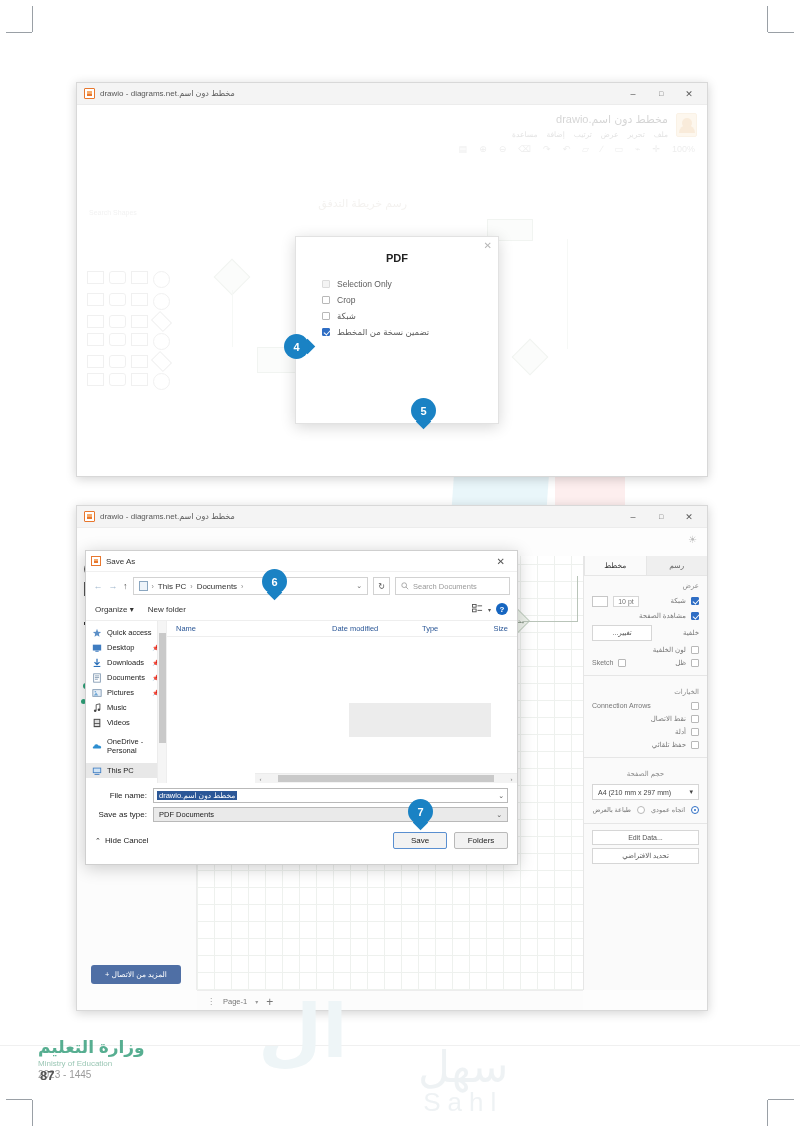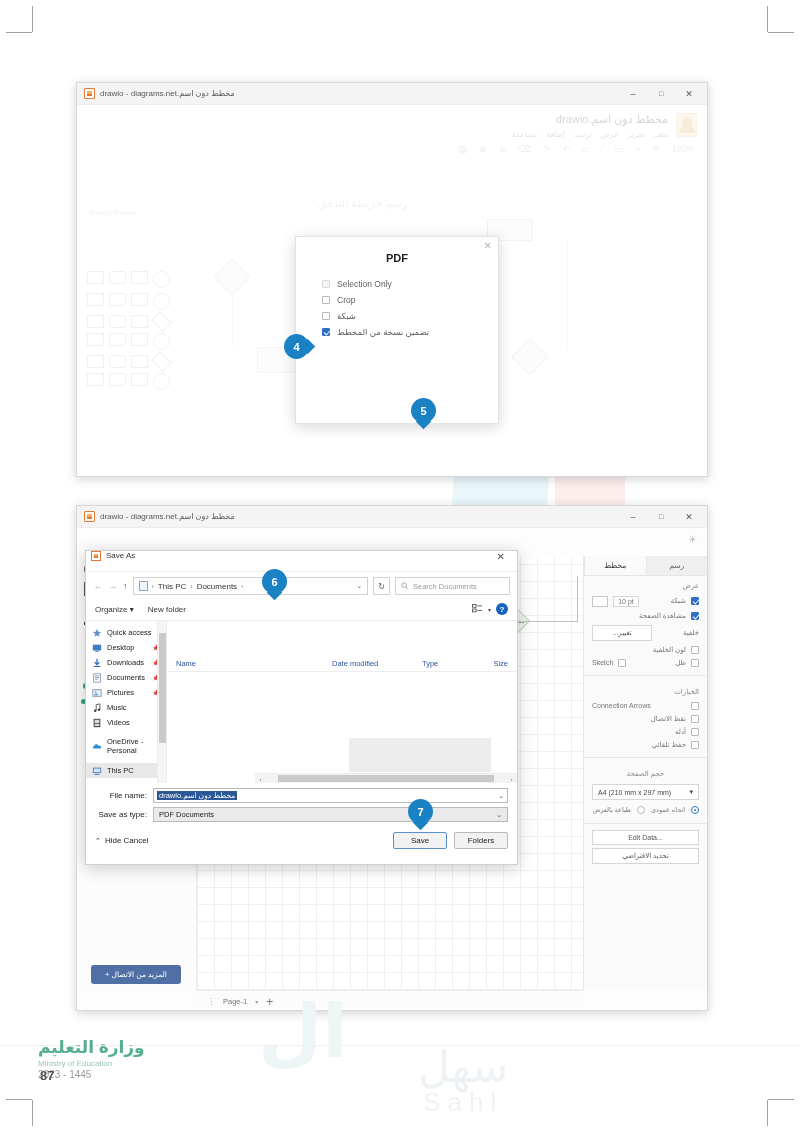--- a/index.html
+++ b/index.html
@@ -291,21 +291,21 @@
   .kebab { letter-spacing:0; font-size:8px; color:#999; }
   .page-plus { font-size:12px; color:#777; line-height:1;}
 
   
   .saveas {
     position:absolute; left:8px; top:22px; width:433px; height:315px;
     background:#ffffff; border:1px solid #cfcfcf;
     box-shadow: 0 3px 16px rgba(0,0,0,.2); z-index: 8;
   }
   .sa-title {
-    height:21px; display:flex; padding:0 5px;
+    height:21px; display:flex; align-items:center; padding:0 5px;
     font-size:8px; color:#333; border-bottom:1px solid #f0f0f0;
   }
   .sa-ico {
     width:10px;height:10px;margin-right:5px;border:1.4px solid #e8772e;
     background:#fff; position:relative; flex:0 0 auto;
   }
   .sa-ico::after{content:"";position:absolute;inset:2px;background:linear-gradient(#f6ab6c 0 50%,#e8772e 50% 100%);}
   .sa-x { margin-left:auto; font-size:10px; color:#555; padding:0 7px; }
   .sa-navbar {
     display:flex; align-items:center; gap:5px; padding:5px 7px;
@@ -353,21 +353,20 @@
   .pin-mark { margin-left:auto; font-size:6px; color:#888; }
   .sa-scroll {
     position:absolute; right:0; top:0; bottom:0; width:9px; background:#f5f5f5;
     border-left:1px solid #ececec;
   }
   .sa-thumb { position:absolute; left:1px; top:12px; width:7px; height:110px; background:#c9c9c9; }
   .sa-files { flex:1; position:relative; }
   .file-cols {
     display:flex; font-size:7.5px; color:#2b5797; border-bottom:1px solid #eee;
     padding:3px 0;
-    margin-top:35px;
   }
   .fc1 { width:165px; padding-left:9px; }
   .fc2 { width:90px; }
   .fc3 { width:55px; }
   .fc4 { width:40px; text-align:right; padding-right:9px;}
   .file-empty { height:130px; position:relative; }
   .f-ghost { position:absolute; background:#ececec; }
   .sa-hscroll {
     position:absolute; left:88px; right:0; bottom:0; height:10px;
     background:#f3f3f3; border-top:1px solid #ececec;

